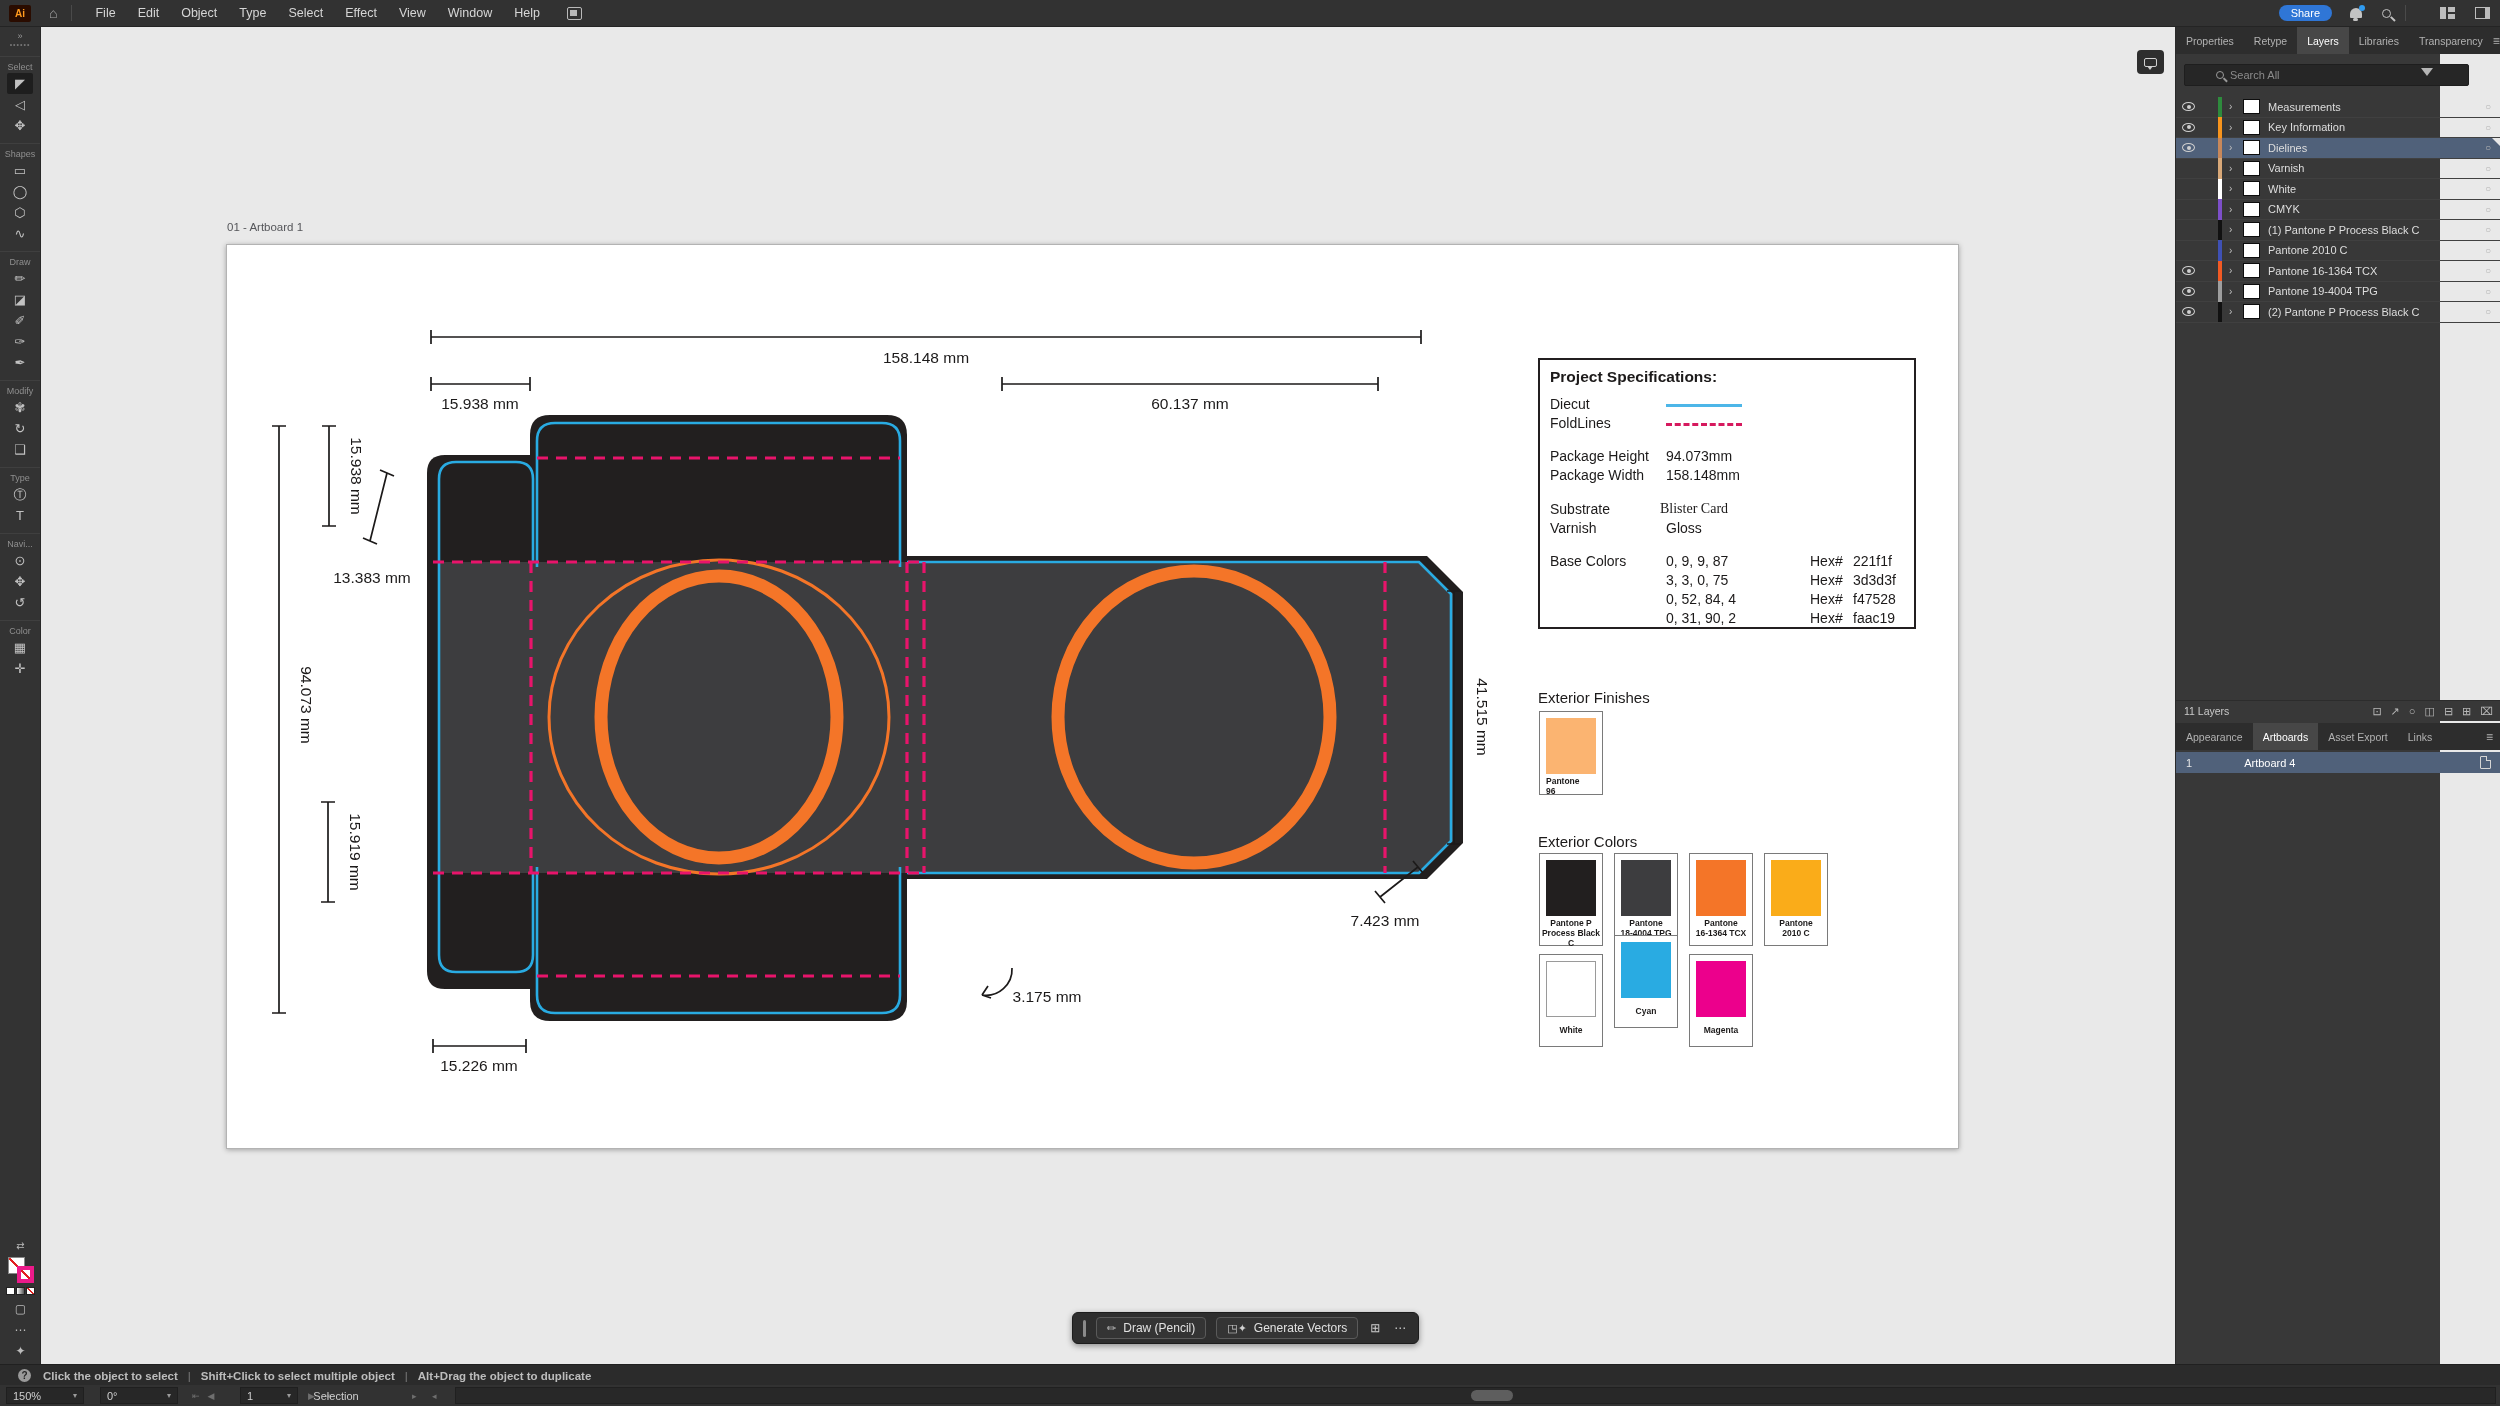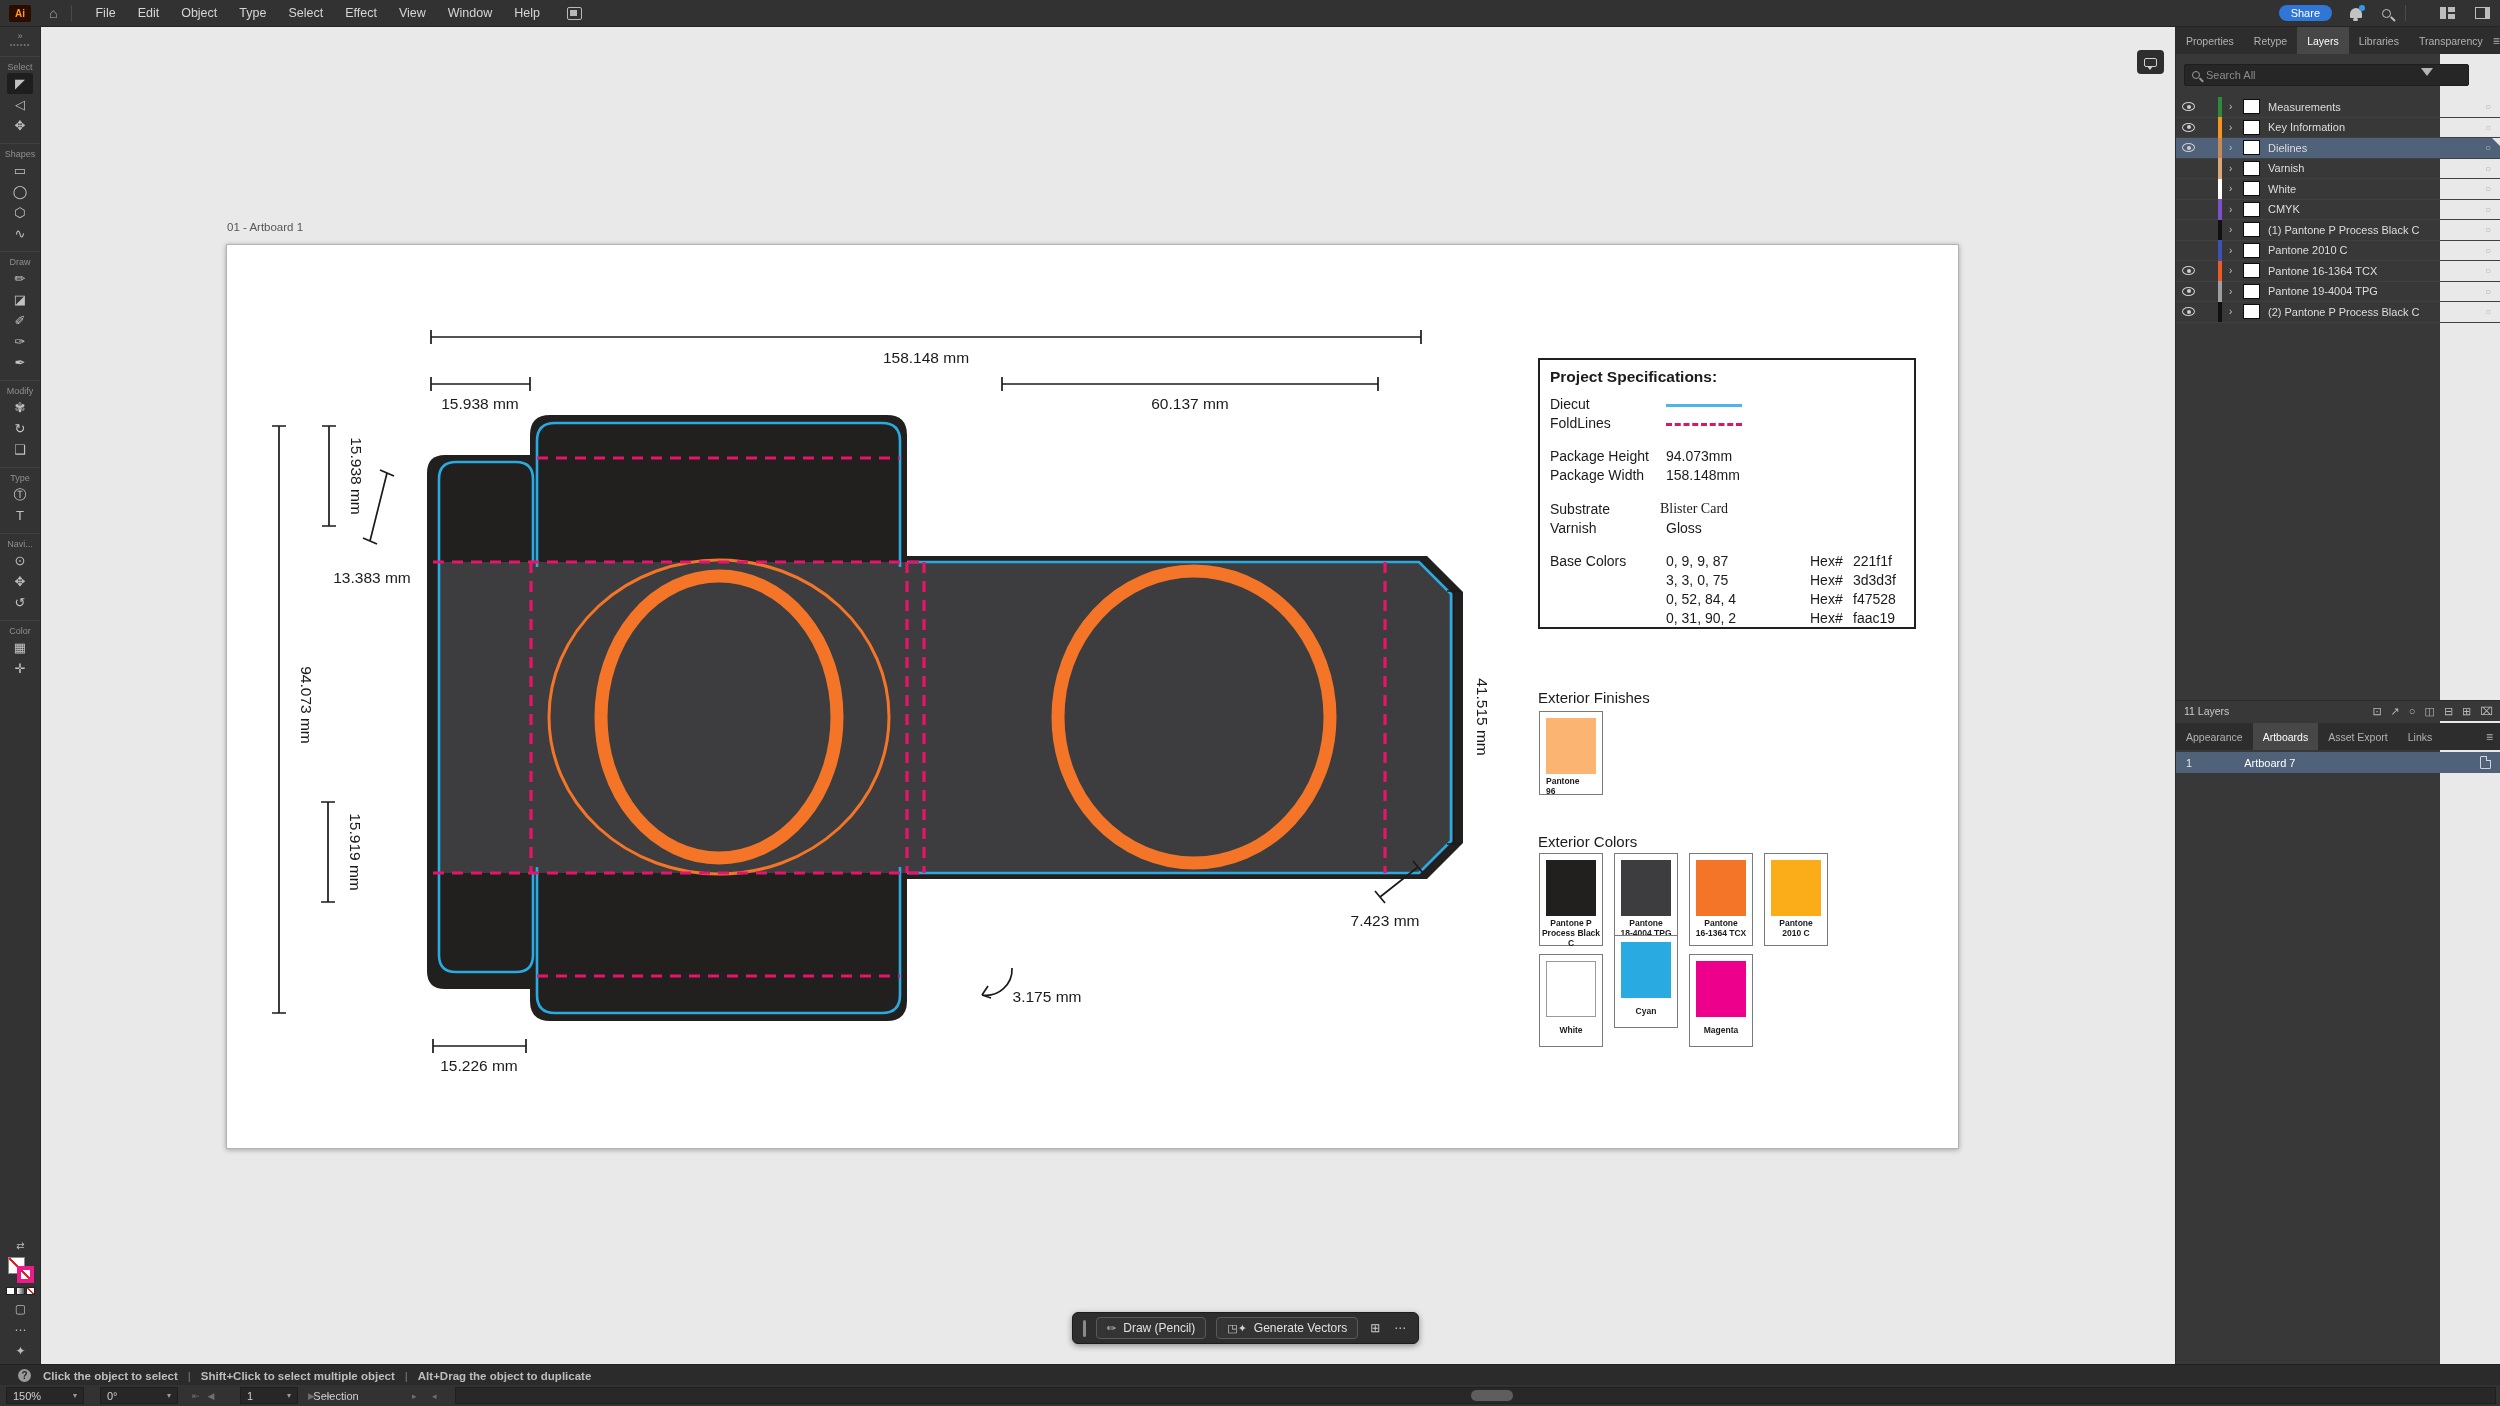--- a/index.html
+++ b/index.html
@@ -81,21 +81,21 @@
   #finish-card .lbl{ text-align:left; left:6px; }
 
   
   #rpanel { position:absolute; left:2175px; top:27px; width:265px; height:1337px; background:#383838; z-index:45;
             border-left:1px solid #2a2a2a;}
   .ptabs { position:absolute; left:0; width:325px; height:27px; background:#2d2d2d; display:flex; align-items:stretch;}
   .ptab { font-size:10.5px; color:#b2b2b2; padding:0 10px; display:flex; align-items:center; }
   .ptab.active { background:#474747; color:#fff; }
   .ptab-menu { margin-left:auto; color:#b2b2b2; font-size:12px; display:flex; align-items:center; padding-right:8px;}
   #search-row { position:absolute; left:8px; top:37px; width:285px; height:22px; background:#262626;
-                border:1px solid #1e1e1e; border-radius:2px; display:flex; align-items:center; color:#8b8b8b;}
+                border:1px solid #1e1e1e; border-radius:2px; display:flex; align-items:center; color:#8b8b8b;padding-left:24px;}
   #search-row .s-ic{width:8px;height:8px;border:1.4px solid #9a9a9a;border-radius:50%;margin:0 6px 0 7px;position:relative;}
   #search-row .s-ic::after{content:"";position:absolute;left:6px;top:7px;width:5px;height:1.5px;background:#9a9a9a;transform:rotate(45deg);}
   #search-row .ph { font-size:11px; }
   .funnel { position:absolute; right:7px; top:41px; width:0; height:0; border-left:6px solid transparent;
             border-right:6px solid transparent; border-top:8px solid #b5b5b5;}
   #layer-list { position:absolute; left:0; top:70px; width:325px; }
   .lrow { position:relative; height:20.5px; display:flex; align-items:center; border-bottom:1px solid #404040; }
   .lrow.sel { background:#50617a; }
   .lrow.sel::after { content:""; position:absolute; right:0; top:0; border-left:9px solid transparent; border-top:9px solid #e8e8e8;}
   .eye { display:inline-block; width:13px; height:9px; border:1.4px solid #cfcfcf; border-radius:50%; position:relative;
@@ -521,21 +521,21 @@
   </div>
   <div class="ptabs ptabs2" id="ptabs-bottom">
       <span class="ptab">Appearance</span>
       <span class="ptab active">Artboards</span>
       <span class="ptab">Asset Export</span>
       <span class="ptab">Links</span>
       <span class="ptab-menu">≡</span>
     </div>
   <div id="ab-row">
     <span class="idx">1</span>
-    <span class="nm">Artboard 7</span>
+    <span class="nm">Artboard 4</span>
     <span class="page-ic"></span>
   </div>
 </div>
 
 <div id="drawbar">
   <span class="grip"></span>
   <span class="db-btn">
     <span class="db-ic">✏</span>
     <span>Draw (Pencil)</span>
   </span>

